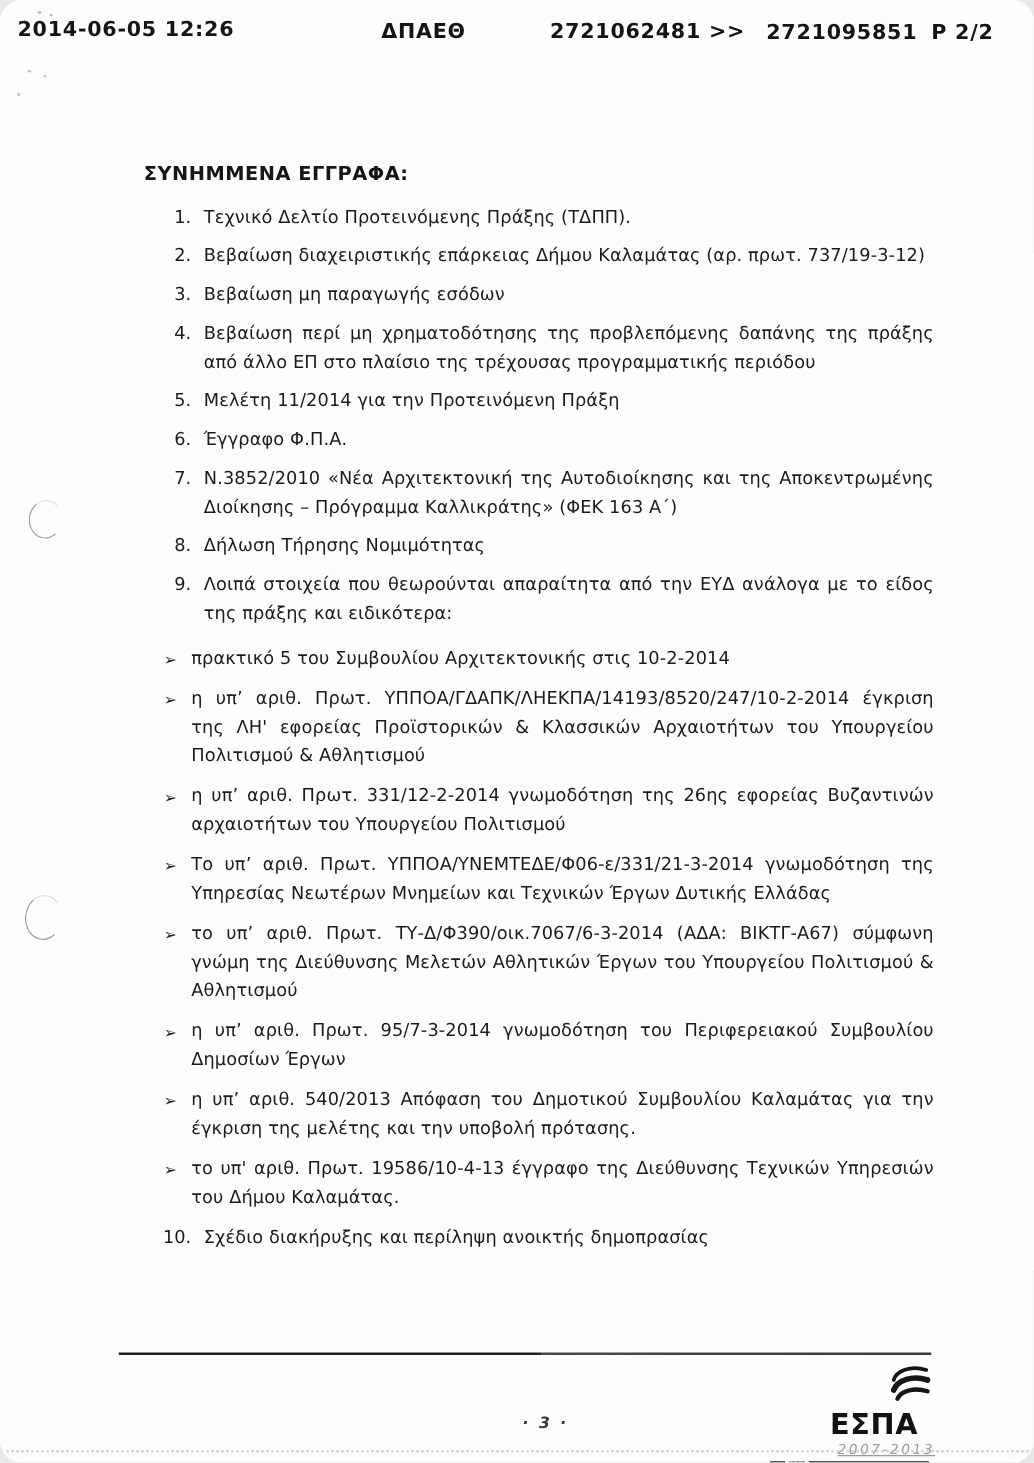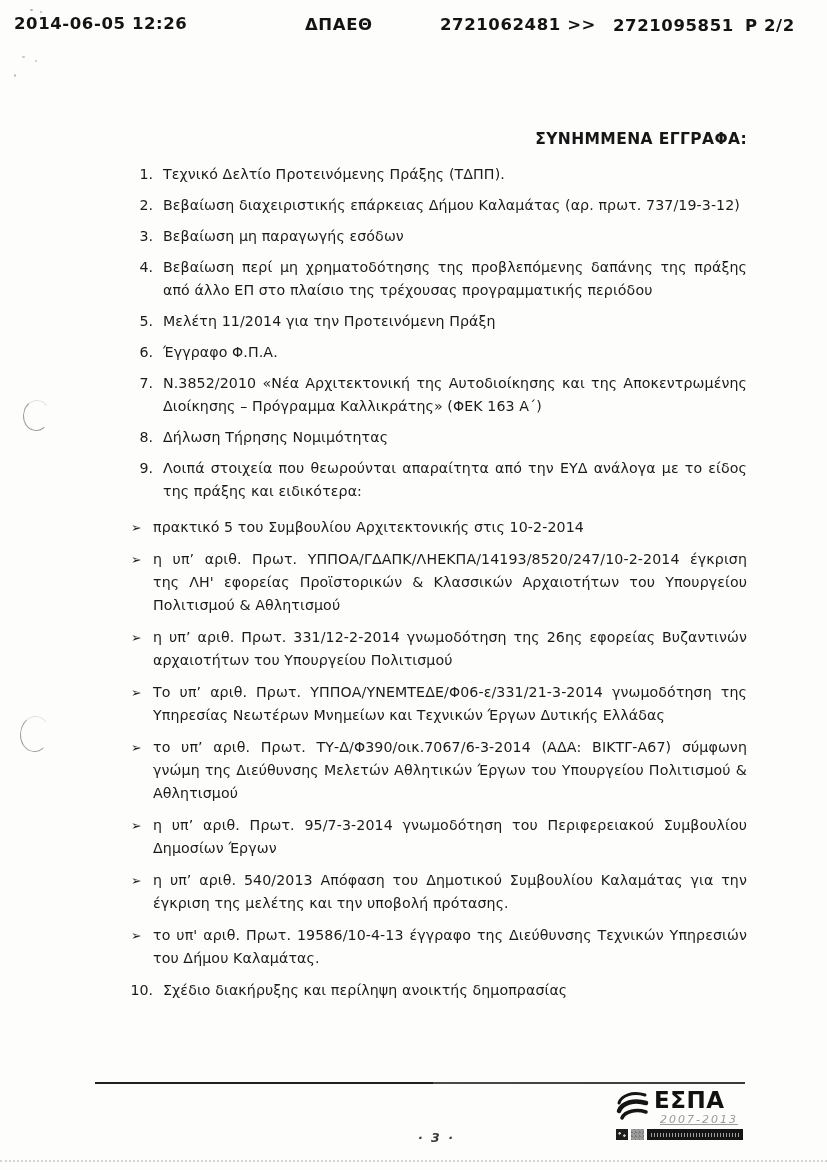--- a/index.html
+++ b/index.html
@@ -4,57 +4,58 @@
 <style>
   html,body{margin:0;padding:0;background:#e8e8e8;}
   .page{
     position:relative;
     width:827px;height:1170px;
     background:#fdfdfb;
     overflow:hidden;
     font-family:"DejaVu Sans",sans-serif;
     color:#1b1b1b;
     margin:0 auto;
+    border-radius:17px;
   }
   
   .fax-header{position:absolute;top:14px;left:0;width:100%;height:26px;
     font-weight:bold;font-size:16.5px;letter-spacing:.6px;color:#141414;}
   .fh-datetime{position:absolute;left:14px;top:0;}
   .fh-sender{position:absolute;left:305px;top:1px;}
   .fh-from{position:absolute;left:440px;top:1px;}
   .fh-to{position:absolute;left:613px;top:2px;}
   .fh-pages{position:absolute;left:745px;top:2px;}
   
   .speck{position:absolute;background:#6f6f6f;border-radius:50%;}
   .cmark{position:absolute;border:1.7px solid rgba(95,95,95,.6);
     border-radius:50%;border-right-color:transparent;
     border-top-color:rgba(95,95,95,.18);transform:rotate(6deg);}
   
   .doc-body{position:absolute;top:130px;left:115px;width:632px;}
-  .doc-title{margin:0 0 15px 0;font-weight:bold;font-size:15.5px;letter-spacing:.4px;color:#161616;text-align:right;}
+  .doc-title{margin:0 0 15px 0;font-weight:bold;font-size:15.5px;letter-spacing:.4px;color:#161616;}
   .item{display:flex;margin-bottom:8px;}
   .num{flex:0 0 48px;text-align:right;padding-right:10px;box-sizing:border-box;
     font-size:14.2px;line-height:23px;font-weight:500;}
   .itext,.btext{margin:0;flex:1;text-align:justify;line-height:23px;
     font-size:14.2px;letter-spacing:.1px;}
   .bullets{margin-top:13px;}
   .bullet{display:flex;margin-bottom:9px;}
   .marker{flex:0 0 38px;padding-left:16px;box-sizing:border-box;
     font-size:12.5px;line-height:23px;color:#222;}
   .item-last{margin-top:5px;}
   
   .footer-divider{position:absolute;left:95px;top:1082px;width:650px;height:2px;
     background:linear-gradient(90deg,#1f1f1f 0%,#1f1f1f 52%,#4a4a4a 52%,#3a3a3a 100%);}
   .footer-info{position:absolute;left:95px;top:1091px;font-style:italic;
     font-size:11px;color:#3a3a3a;line-height:18.5px;}
   .page-num{position:absolute;left:418px;top:1130px;font-size:12.5px;
     font-style:italic;font-weight:bold;color:#3a3a3a;letter-spacing:2px;}
   
   .espa{position:absolute;left:612px;top:1089px;width:136px;height:64px;}
-  .espa-top{display:flex;align-items:flex-end;}
+  .espa-top{display:flex;align-items:flex-end;flex-direction:column;}
   .espa-swoosh{width:40px;height:36px;flex:0 0 40px;}
   .espa-textcol{margin-left:2px;}
   .espa-title{font-weight:bold;font-size:23px;line-height:23px;letter-spacing:.5px;color:#121212;}
   .espa-years{font-style:italic;font-size:11px;color:#9a9a9a;letter-spacing:2px;margin-top:1px;margin-left:6px;text-decoration:underline;}
   .espa-row{display:flex;gap:3px;margin-top:3px;margin-left:4px;align-items:center;}
   .espa-sq1{width:12px;height:11px;background:#1d1d1d;
     background-image:radial-gradient(circle at 30% 40%, #cfcfcf 0 1px, transparent 1.5px),
                      radial-gradient(circle at 70% 60%, #cfcfcf 0 1px, transparent 1.5px);}
   .espa-sq2{width:13px;height:11px;background:#9b9b9b;
     background-image:linear-gradient(45deg,#777 25%,transparent 25%,transparent 75%,#777 75%);

